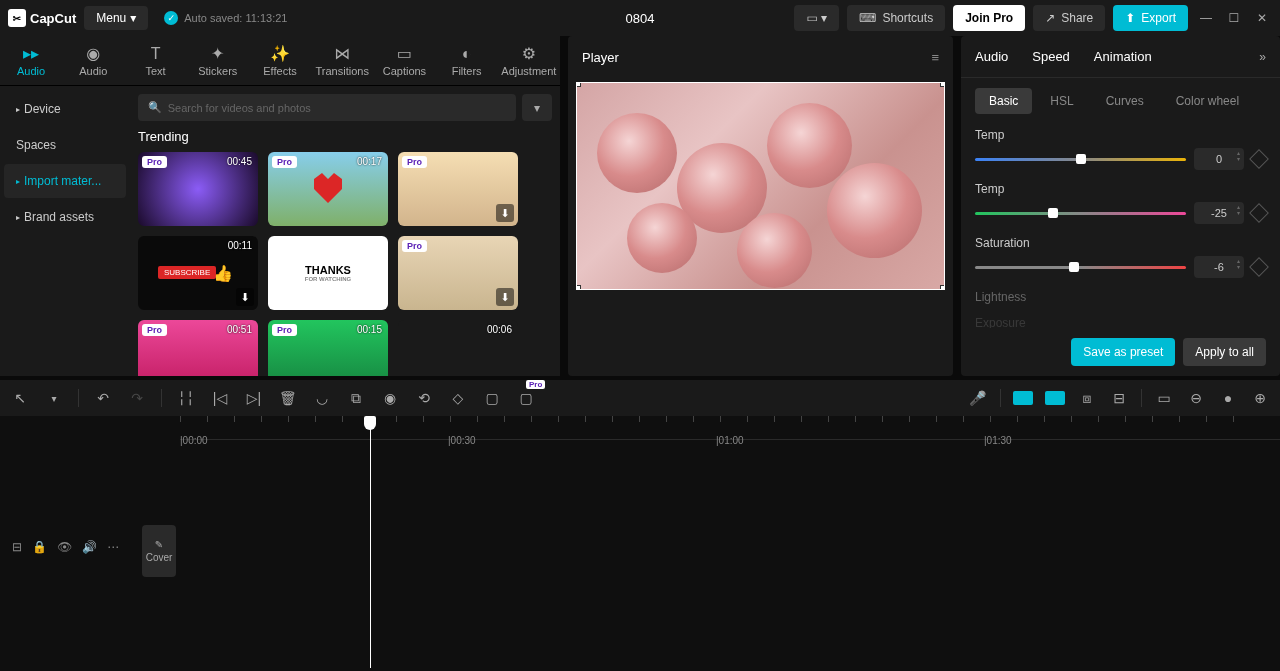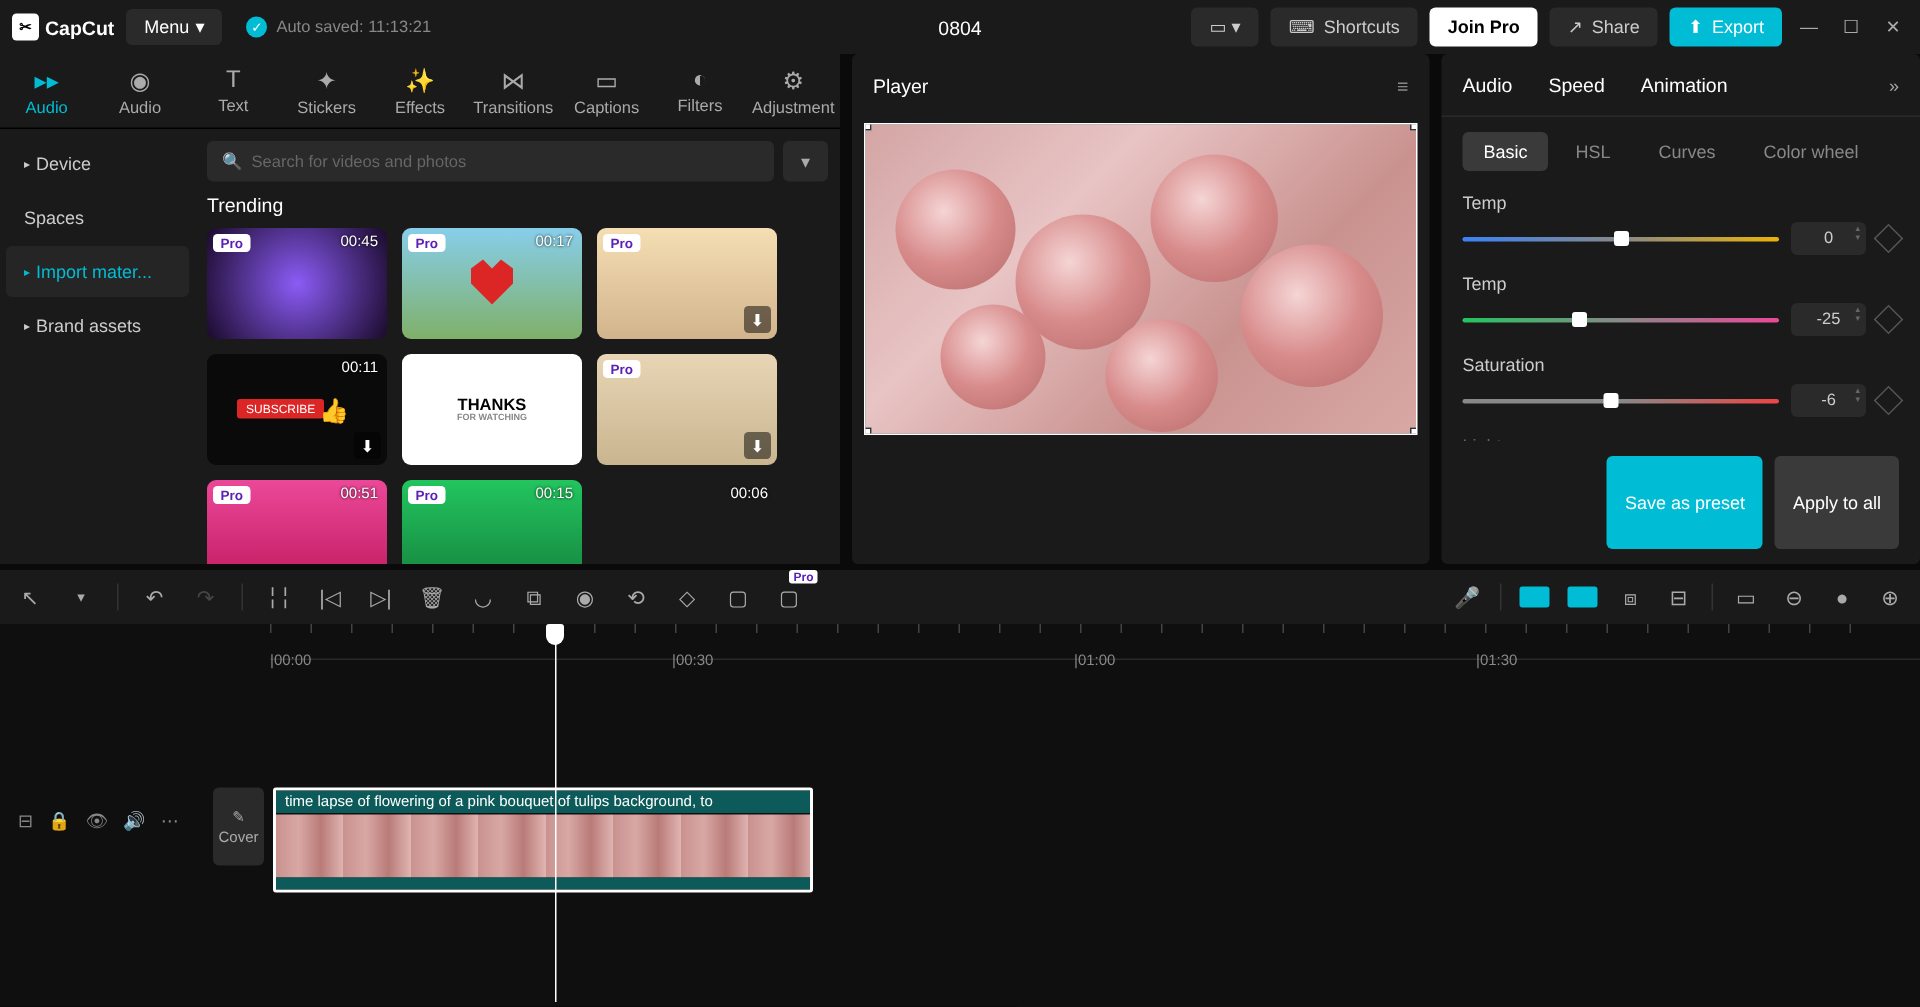--- a/index.html
+++ b/index.html
@@ -65,21 +65,21 @@
 .slider-ctrl{display:flex;align-items:center;gap:8px}
 .slider-track{flex:1;height:3px;border-radius:2px;position:relative;cursor:pointer}
 .temp-track{background:linear-gradient(90deg,#3b82f6,#888 50%,#eab308)}
 .tint-track{background:linear-gradient(90deg,#22c55e,#888 50%,#ec4899)}
 .sat-track{background:linear-gradient(90deg,#888,#888 50%,#ef4444)}
 .slider-thumb{position:absolute;top:-4px;width:10px;height:10px;background:#fff;border-radius:2px;transform:translateX(-50%)}
 .slider-val{width:50px;background:#2a2a2a;border-radius:4px;padding:5px 6px;text-align:center;color:#ccc;font-size:11px;position:relative}
 .spinner{position:absolute;right:4px;top:2px;display:flex;flex-direction:column;font-size:6px;color:#666;line-height:6px}
 .keyframe-icon{width:14px;height:14px;border:1px solid #555;transform:rotate(45deg);cursor:pointer}
 .right-footer{padding:10px 14px;display:flex;gap:8px;justify-content:flex-end}
-.preset-btn{background:#00bcd4;color:#fff;border:none;padding:24px 12px;border-radius:4px;font-size:12px;cursor:pointer}
+.preset-btn{background:#00bcd4;color:#fff;border:none;padding:7px 12px;border-radius:4px;font-size:12px;cursor:pointer}
 .apply-btn{background:#3a3a3a;color:#fff;border:none;padding:7px 12px;border-radius:4px;font-size:12px;cursor:pointer}
 .toolbar{height:36px;background:#1a1a1a;display:flex;align-items:center;padding:0 10px;gap:14px;margin-top:4px}
 .tool-icon{color:#aaa;cursor:pointer;font-size:14px;width:20px;text-align:center}
 .tool-sep{width:1px;height:18px;background:#333}
 .tool-right{margin-left:auto;display:flex;gap:12px;align-items:center}
 .tool-badge{background:#00bcd4;width:20px;height:14px;border-radius:2px}
 .timeline{flex:1;background:#0f0f0f;position:relative;height:255px}
 .ruler{height:24px;position:relative;margin-left:180px;border-bottom:1px solid #2a2a2a}
 .ruler-mark{position:absolute;top:19px;color:#888;font-size:10px}
 .ruler-tick{position:absolute;top:0;width:1px;height:6px;background:#444}
@@ -402,19 +402,14 @@
       <span class="tc-icon">⊟</span>
       <span class="tc-icon">🔒</span>
       <span class="tc-icon">👁</span>
       <span class="tc-icon">🔊</span>
       <span class="tc-icon">⋯</span>
     </div>
     <div class="cover-box">
       <span>✎</span>
       <span>Cover</span>
     </div>
-    <div class="clip">
-      <div class="clip-label">time lapse of flowering of a pink bouquet of tulips background, to</div>
-      <div class="clip-body"></div>
-      <div class="clip-audio"></div>
-    </div>
   </div>
 </div>
 
 </body></html>

